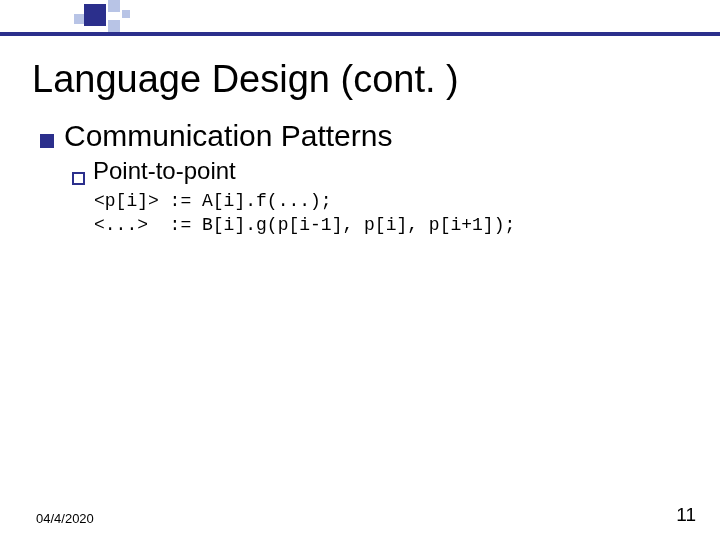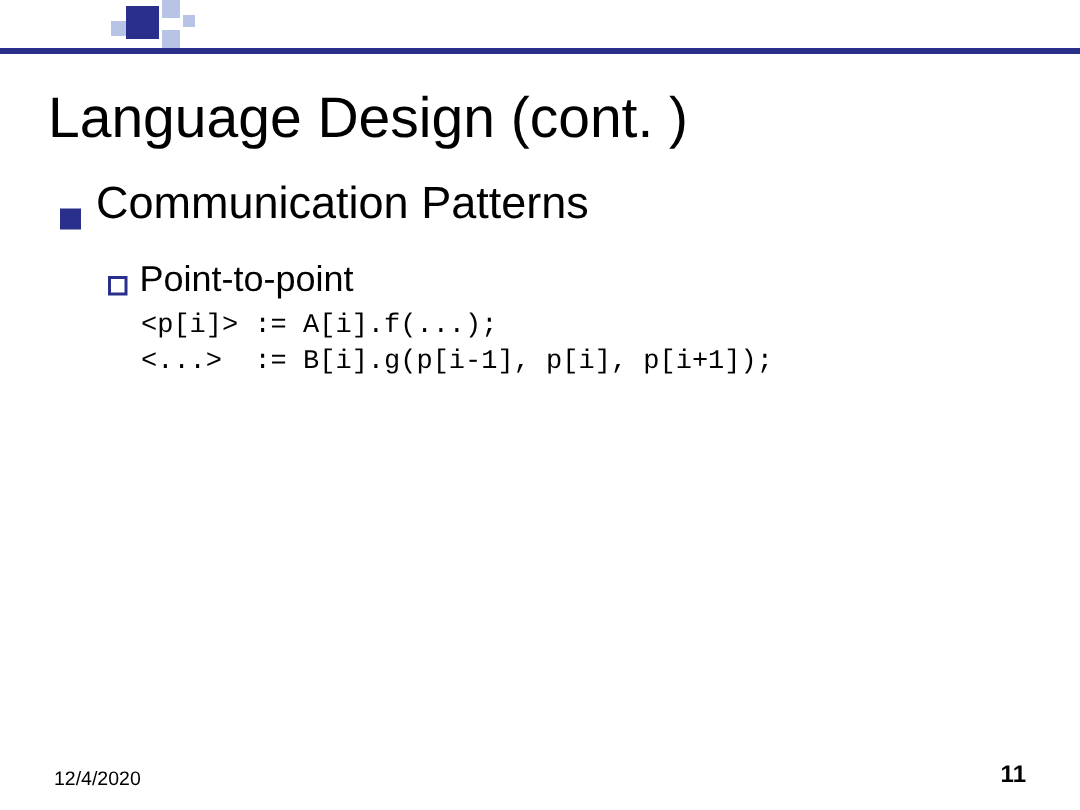--- a/index.html
+++ b/index.html
@@ -6,31 +6,31 @@
   .deco{position:absolute;top:0;left:0;width:100%;height:40px}
   .deco .bar{position:absolute;left:0;right:0;top:32px;height:4px;background:#2b2f8c}
   .deco .sq{position:absolute;background:#b8c4e6}
   .deco .sq.a{left:84px;top:4px;width:22px;height:22px;background:#2b2f8c}
   .deco .sq.b{left:108px;top:0;width:12px;height:12px}
   .deco .sq.c{left:108px;top:20px;width:12px;height:12px}
   .deco .sq.d{left:74px;top:14px;width:10px;height:10px}
   .deco .sq.e{left:122px;top:10px;width:8px;height:8px}
   .slide{position:absolute;left:32px;right:32px;top:58px}
   h1{font-size:38px;font-weight:400;margin:0 0 18px 0}
-  .bullet-l1{display:flex;align-items:flex-end;margin:6px 0 20px 8px}
+  .bullet-l1{display:flex;align-items:center;margin:6px 0 4px 8px}
   .bullet-l1 .mark{width:14px;height:14px;background:#2b2f8c;margin-top:10px;margin-right:10px;flex:none}
   .bullet-l1 .text{font-size:30px}
-  .bullet-l2{display:flex;align-items:center;margin:2px 0 4px 40px}
+  .bullet-l2{display:flex;align-items:flex-end;margin:2px 0 4px 40px}
   .bullet-l2 .mark{width:13px;height:13px;border:2px solid #2b2f8c;margin-top:6px;margin-right:8px;flex:none;box-sizing:border-box}
   .bullet-l2 .text{font-size:24px}
   .code-block{margin:2px 0 14px 62px;font-family:"Courier New",monospace;font-size:18px;line-height:1.35;white-space:pre}
   .footer{position:absolute;left:0;right:0;bottom:14px;height:20px}
   .footer .date{position:absolute;left:36px;bottom:0;font-size:13px}
   .footer .src{position:absolute;left:0;right:0;bottom:0;text-align:center;font-size:12px}
-  .footer .num{position:absolute;right:36px;bottom:0;font-size:16px;font-weight:bold}
+  .footer .num{position:absolute;right:24px;bottom:0;font-size:19px;font-weight:normal}
 </style>
 </head>
 <body>
 
 <div class="deco">
   <div class="bar"></div>
   <div class="sq a"></div>
     <div class="sq b"></div>
     <div class="sq c"></div>
     <div class="sq d"></div>
@@ -48,15 +48,15 @@
   <div class="bullet-l2">
     <span class="mark"></span>
     <span class="text">Point-to-point</span>
   </div>
 
   <div class="code-block">&lt;p[i]&gt; := A[i].f(...);
 &lt;...&gt;  := B[i].g(p[i-1], p[i], p[i+1]);</div>
 </div>
 
 <div class="footer">
-  <span class="date">12/4/2020</span>
+  <span class="date">04/4/2020</span>
   <span class="num">11</span>
 </div>
 
 </body></html>

